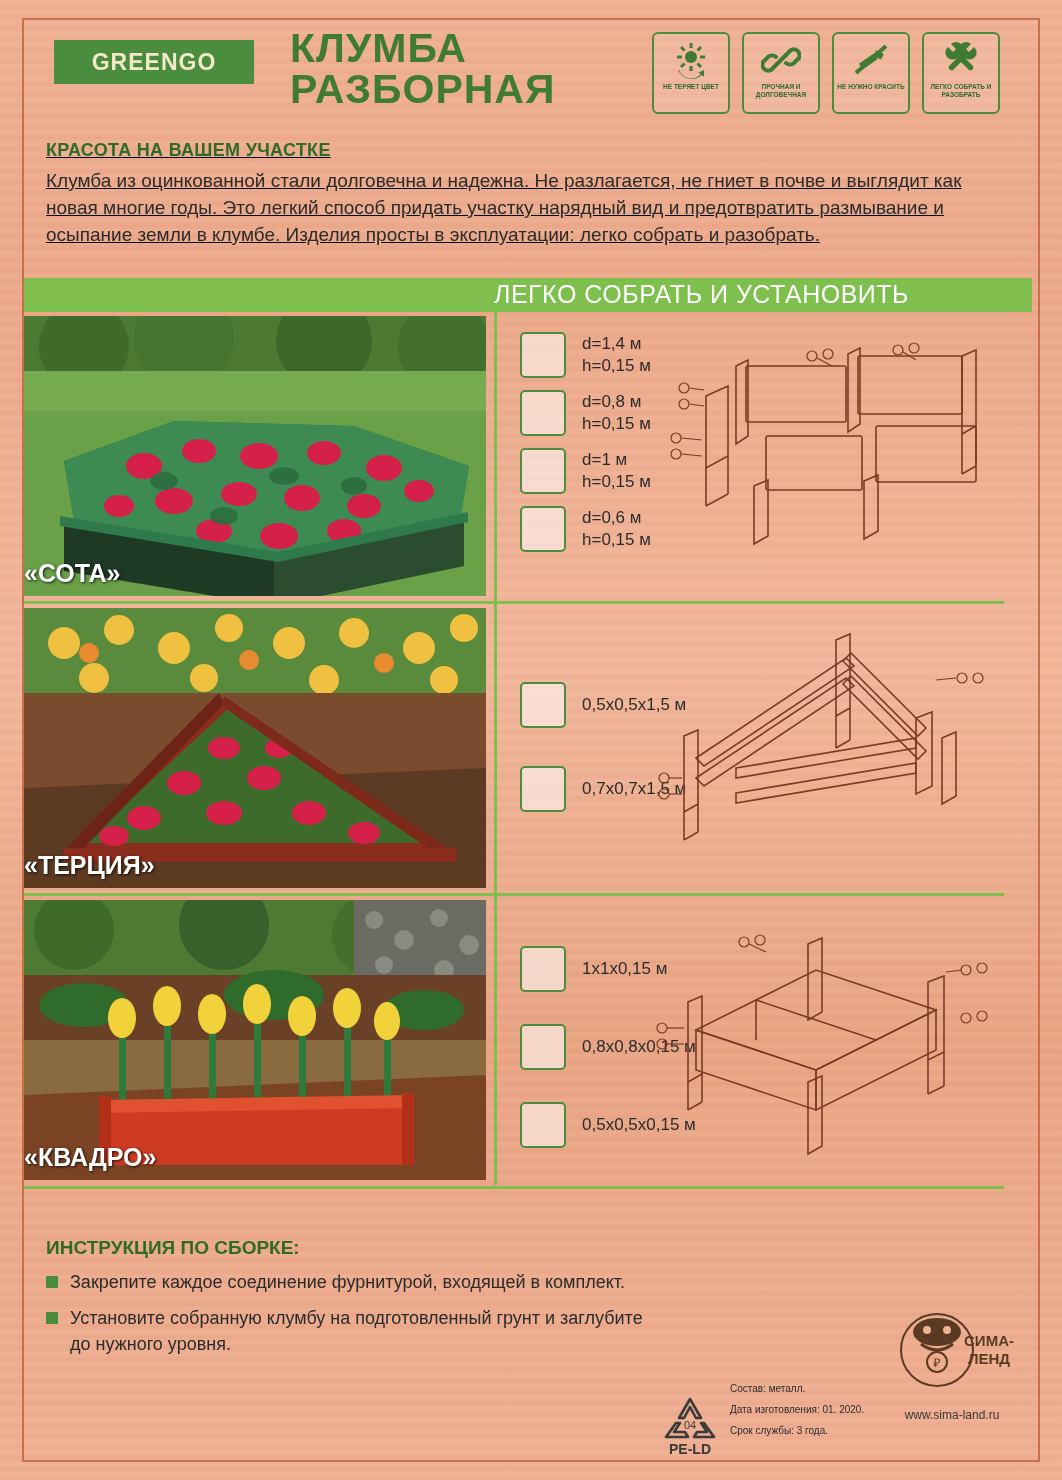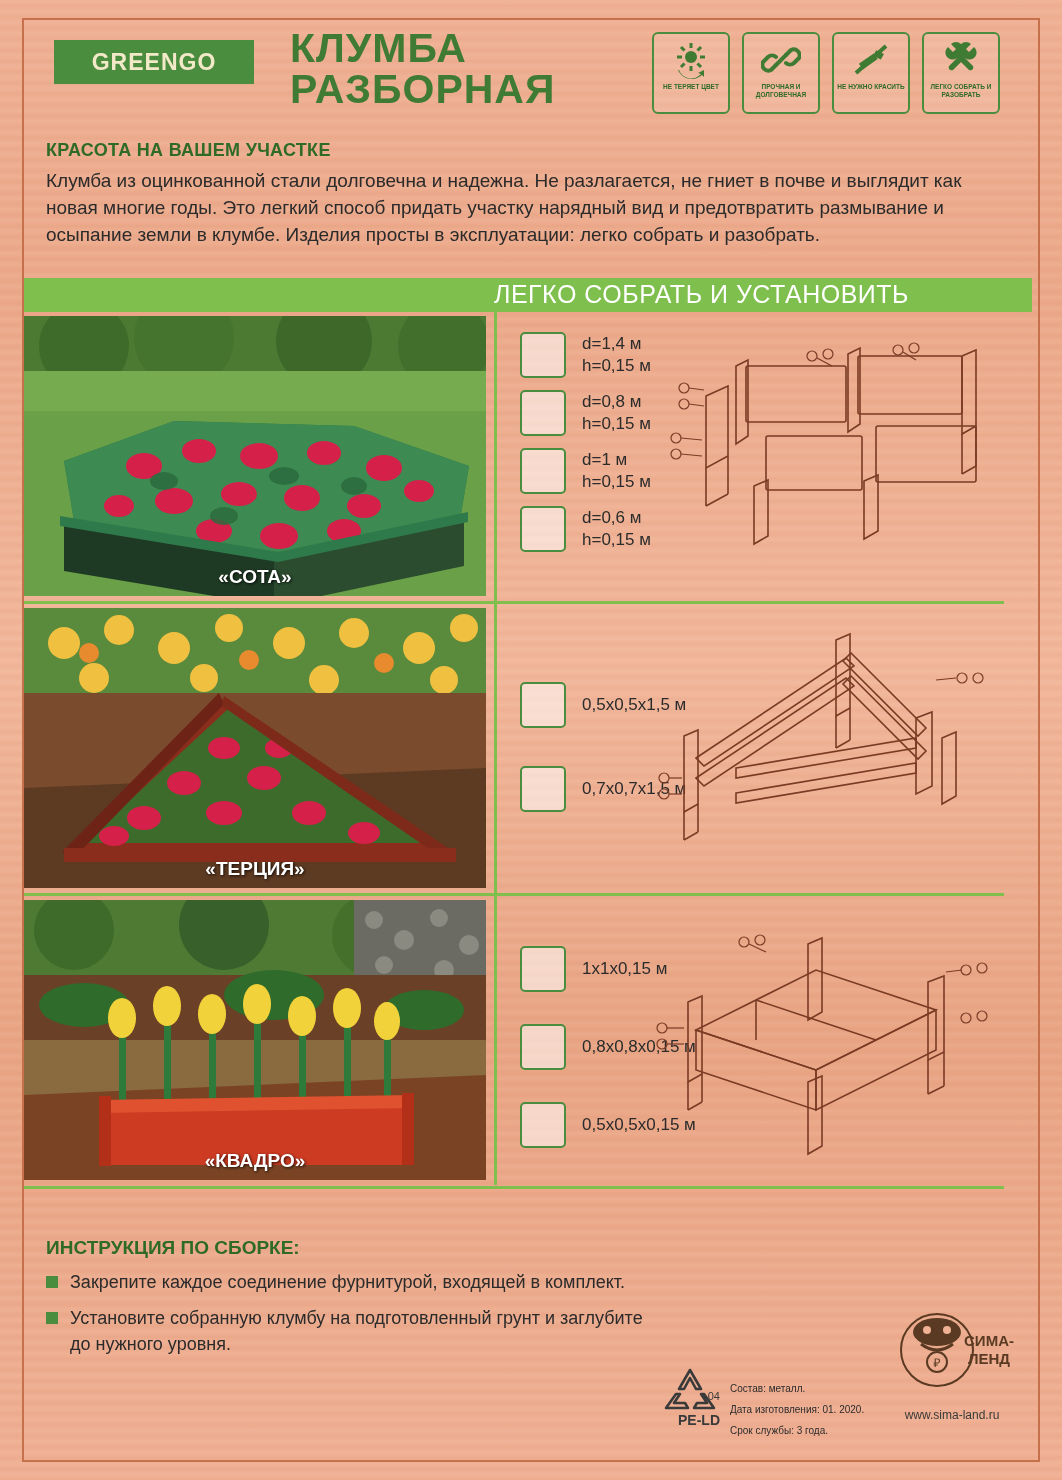--- a/index.html
+++ b/index.html
@@ -46,21 +46,21 @@
     display:flex;flex-direction:column;align-items:center;justify-content:flex-start;
     padding-top:6px;box-sizing:border-box;
   }
   .icon-card svg{display:block;}
   .icon-cap{
     font-size:6.5px;color:#2f6b27;font-weight:bold;text-align:center;
     line-height:8px;margin-top:3px;padding:0 3px;
   }
 
   
-  .intro{position:absolute;left:46px;top:140px;width:940px;}
+  .intro{position:absolute;left:46px;top:140px;width:940px;text-decoration:underline;}
   .intro h2{
     margin:0 0 6px 0;font-size:18px;color:#2f6b27;font-weight:bold;letter-spacing:.3px;
   }
   .intro p{
     margin:0;font-size:19px;line-height:27px;color:#2b2b2b;
   }
 
   
   .greenbar{
     position:absolute;left:24px;top:278px;width:980px;height:34px;
@@ -74,22 +74,22 @@
 
   
   .rows{position:absolute;left:24px;top:312px;width:980px;}
   .row{position:relative;height:289px;border-bottom:3px solid #7fbf4d;}
   .row:last-child{border-bottom:none;}
   .photo{
     position:absolute;left:0;top:4px;width:462px;height:280px;
     overflow:hidden;
   }
   .photo .label{
-    position:absolute;left:0;bottom:8px;width:100%;text-align:center;
-    color:#fff;font-size:19px;font-weight:bold;
+    position:absolute;left:0;bottom:8px;width:100%;text-align:left;
+    color:#fff;font-size:25px;font-weight:bold;
     text-shadow:1px 1px 3px rgba(0,0,0,.8);
   }
   .vdiv{
     position:absolute;left:470px;top:0;width:3px;height:100%;background:#7fbf4d;
   }
   .opts{position:absolute;left:496px;top:20px;width:230px;}
   .opt{display:flex;align-items:center;margin-bottom:12px;}
   .cb{
     width:42px;height:42px;border:2px solid #4b8d3f;border-radius:5px;
     background:rgba(255,255,255,0.55);flex:0 0 auto;
@@ -103,21 +103,21 @@
   .instr h3{margin:0 0 10px 0;font-size:19px;color:#2f6b27;font-weight:bold;}
   .instr li{
     list-style:none;display:flex;margin-bottom:10px;
   }
   .instr ul{margin:0;padding:0;}
   .bullet{
     width:12px;height:12px;background:#4b8d3f;margin:7px 12px 0 0;flex:0 0 auto;
   }
   .instr .itext{font-size:18px;line-height:26px;color:#2b2b2b;}
 
-  .recycle{position:absolute;left:660px;top:1364px;width:60px;text-align:right;}
+  .recycle{position:absolute;left:660px;top:1393px;width:60px;text-align:center;}
   .recycle .num{font-size:11px;color:#3a3a3a;margin-top:-28px;position:relative;}
   .recycle .pe{font-size:14px;color:#3a3a3a;font-weight:bold;margin-top:10px;}
   .specs{position:absolute;left:730px;top:1378px;font-size:10px;line-height:21px;color:#2b2b2b;}
   .brand{position:absolute;right:30px;top:1300px;width:160px;text-align:center;}
   .brand .site{font-size:12px;color:#3a3a3a;margin-top:4px;}
 </style>
 </head>
 <body>
 
 <div class="page">

